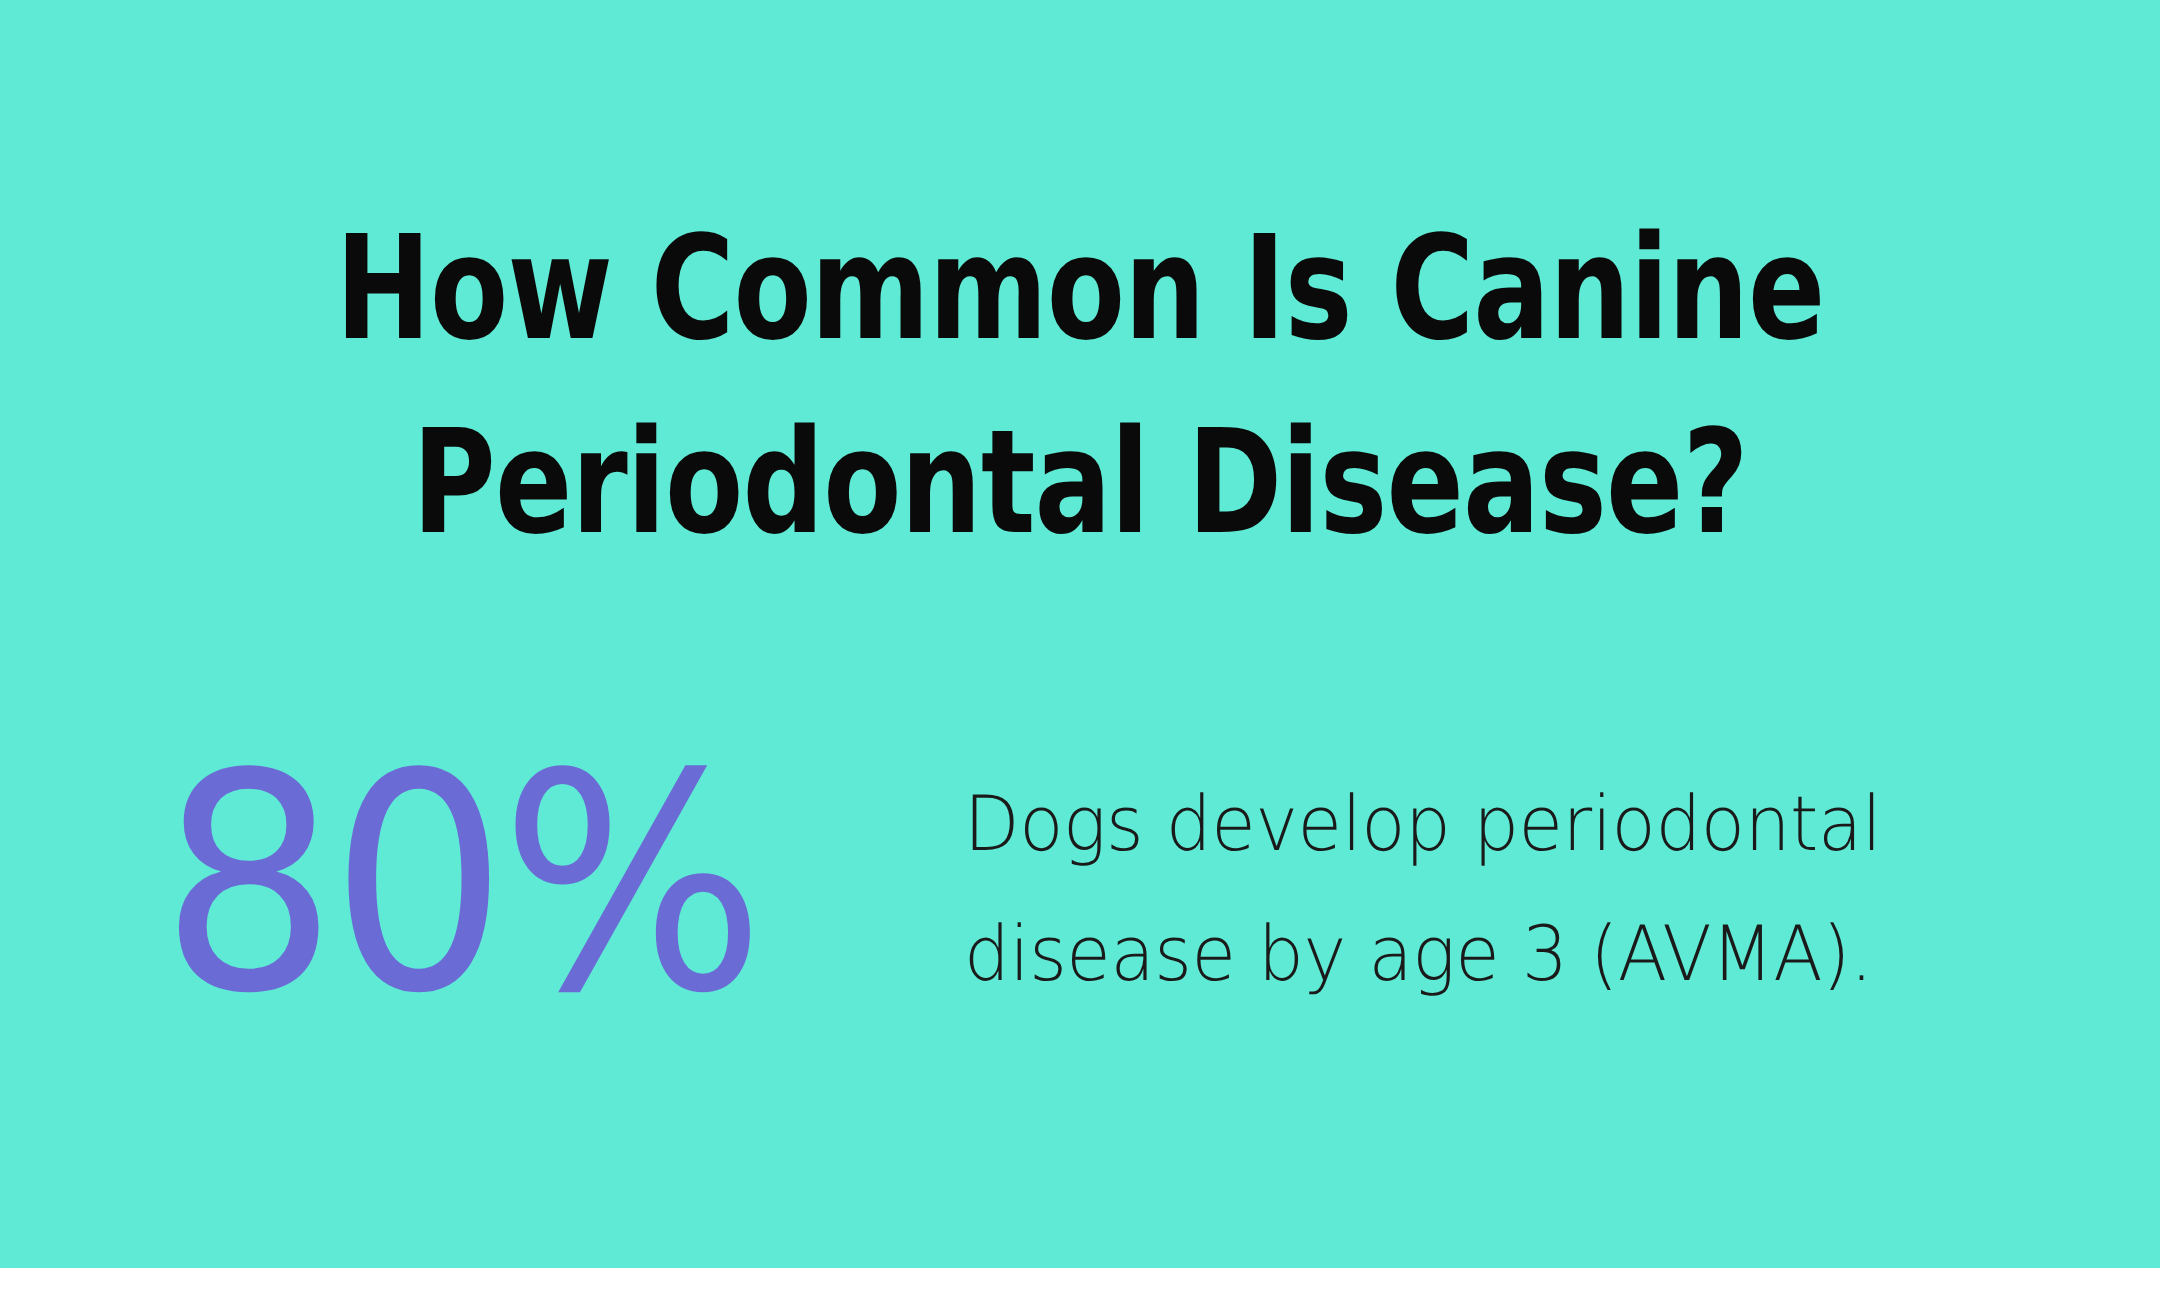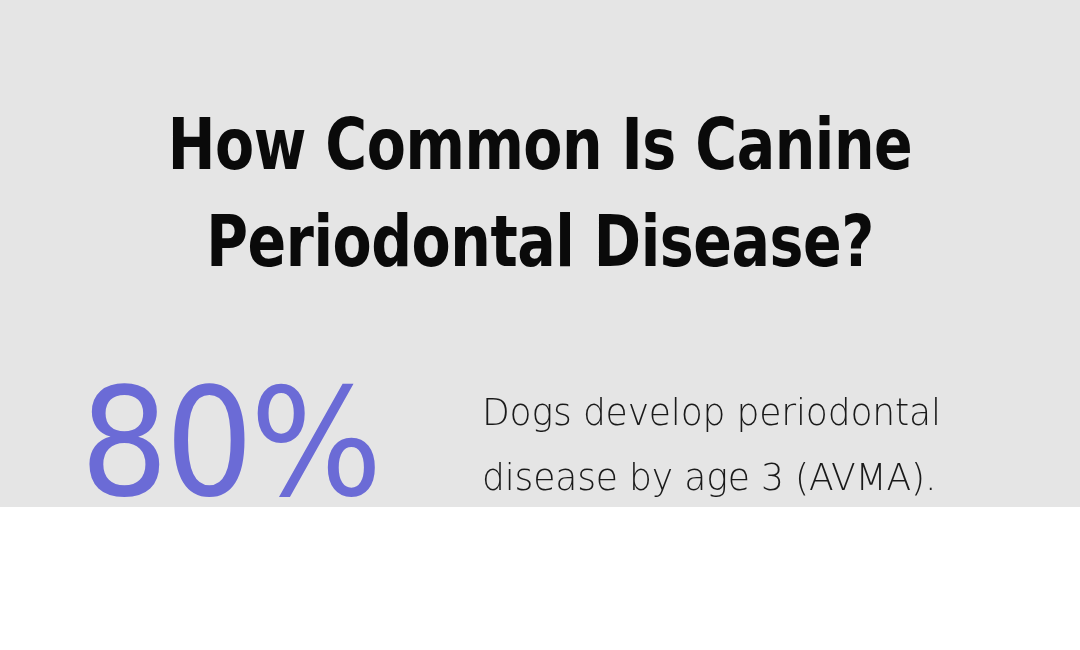--- a/index.html
+++ b/index.html
@@ -11,22 +11,22 @@
   body {
     width: 1080px;
     height: 650px;
     overflow: hidden;
     font-family: "Liberation Sans", sans-serif;
   }
 
   #card {
     position: relative;
     width: 1080px;
-    height: 507px;
-    background: #e5e5e5;
+    height: 634px;
+    background: #5eead4;
     box-sizing: border-box;
     overflow: hidden;
   }
 
   
   #title-block {
     position: absolute;
     left: 0;
     top: 96px;
     width: 1080px;

